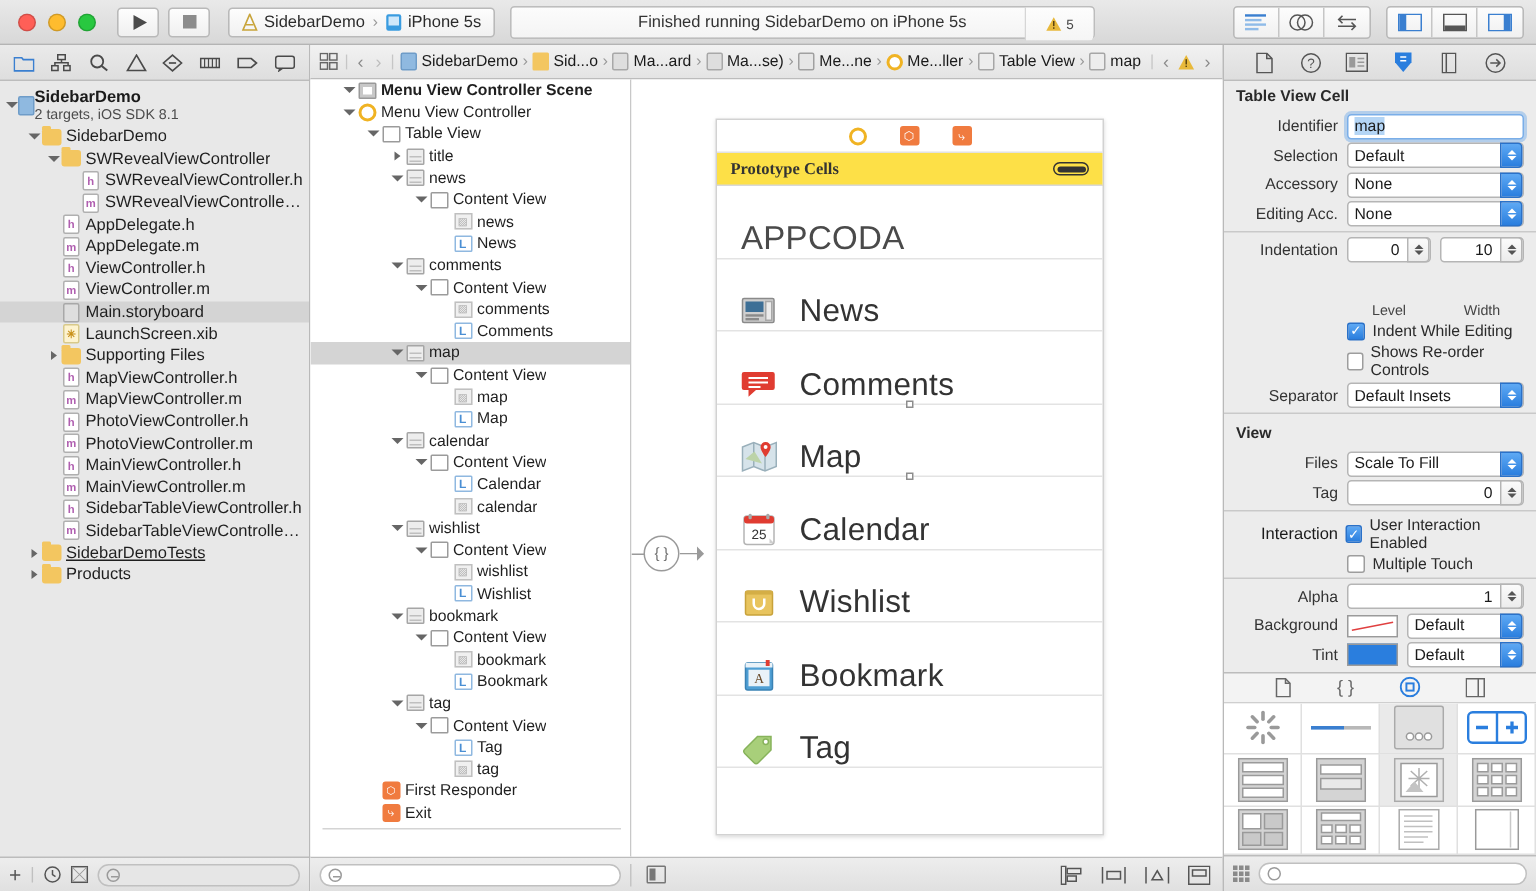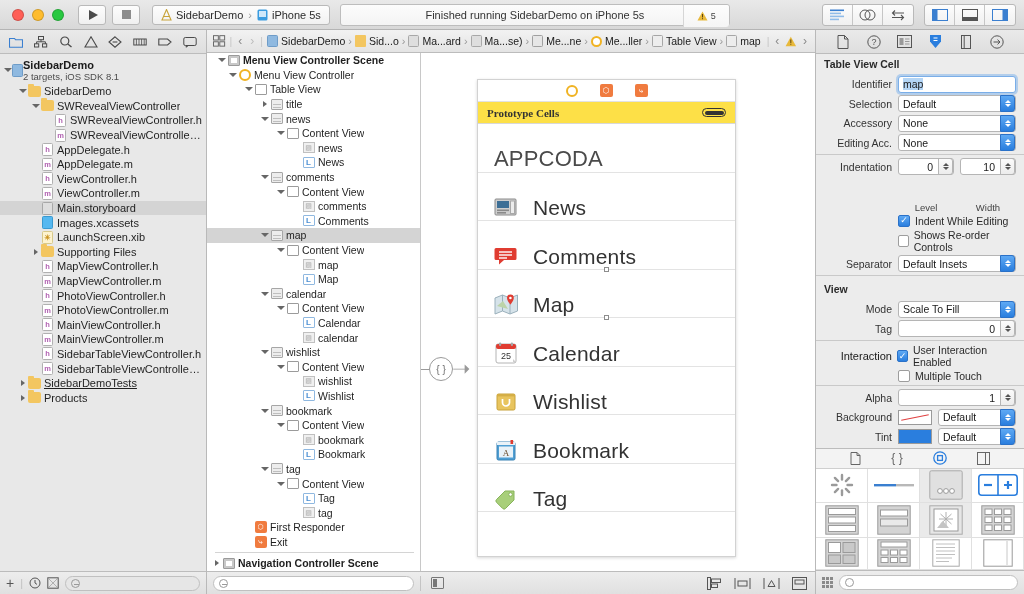--- a/index.html
+++ b/index.html
@@ -439,27 +439,20 @@
             <div class="row sel" style="padding-left: 30px;">
               <div class="tw"></div>
               <div class="ic">
                 <div class="fileic sb"></div>
               </div>
               <div class="lbl">Main.storyboard</div>
             </div>
             <div class="row" style="padding-left: 30px;">
               <div class="tw"></div>
               <div class="ic">
-                <div class="fileic xc"></div>
-              </div>
-              <div class="lbl">Images.xcassets</div>
-            </div>
-            <div class="row" style="padding-left: 30px;">
-              <div class="tw"></div>
-              <div class="ic">
                 <div class="fileic xib">✳</div>
               </div>
               <div class="lbl">LaunchScreen.xib</div>
             </div>
             <div class="row" style="padding-left: 30px;">
               <div class="tw">
                 <div class="caret"></div>
               </div>
               <div class="ic">
                 <div class="folder"></div>
@@ -620,21 +613,21 @@
           <rect x="5.5" y="3.4" width="1" height="3.6" fill="#5a4210"></rect>
           <rect x="5.5" y="7.8" width="1" height="1" fill="#5a4210"></rect>
         </svg>
         <span class="jb-arrow">›</span>
       </div>
 
       <div class="editor-body">
 
         <div class="outline">
           <div id="outline-items">
-              <div class="row bold" style="padding-left: 9px;">
+              <div class="row bold" style="padding-left: 20px;">
                 <div class="tw">
                   <div class="caret open"></div>
                 </div>
                 <div class="ic">
                   <div class="ol-box scene"></div>
                 </div>
                 <div class="lbl">Menu View Controller Scene</div>
               </div>
               <div class="row" style="padding-left: 20px;">
                 <div class="tw">
@@ -895,29 +888,20 @@
                 <div class="lbl">First Responder</div>
               </div>
               <div class="row" style="padding-left: 36px;">
                 <div class="tw"></div>
                 <div class="ic">
                   <div class="ol-exit">⤷</div>
                 </div>
                 <div class="lbl">Exit</div>
               </div>
               <div class="ol-sep"></div>
-              <div class="row bold" style="padding-left: 4px;">
-                <div class="tw">
-                  <div class="caret"></div>
-                </div>
-                <div class="ic">
-                  <div class="ol-box scene"></div>
-                </div>
-                <div class="lbl">Navigation Controller Scene</div>
-              </div>
             </div>
         </div>
 
         <div class="canvas">
           <div class="segue">
             <div class="segue-stem"></div>
             <div class="segue-circle">{ }</div>
             <div class="segue-arrow">➝</div>
           </div>
 
@@ -1168,21 +1152,21 @@
                 <div class="dn"></div>
               </div>
           </div>
         </div>
 
         <div class="hr"></div>
 
         <div class="sect-title">View</div>
 
         <div class="frow">
-          <div class="flabel">Mode</div>
+          <div class="flabel">Files</div>
           <div class="ctl select">
             <span>Scale To Fill</span>
             <div class="stepper">
                 <div class="up"></div>
                 <div class="dn"></div>
               </div>
           </div>
         </div>
 
         <div class="frow">

